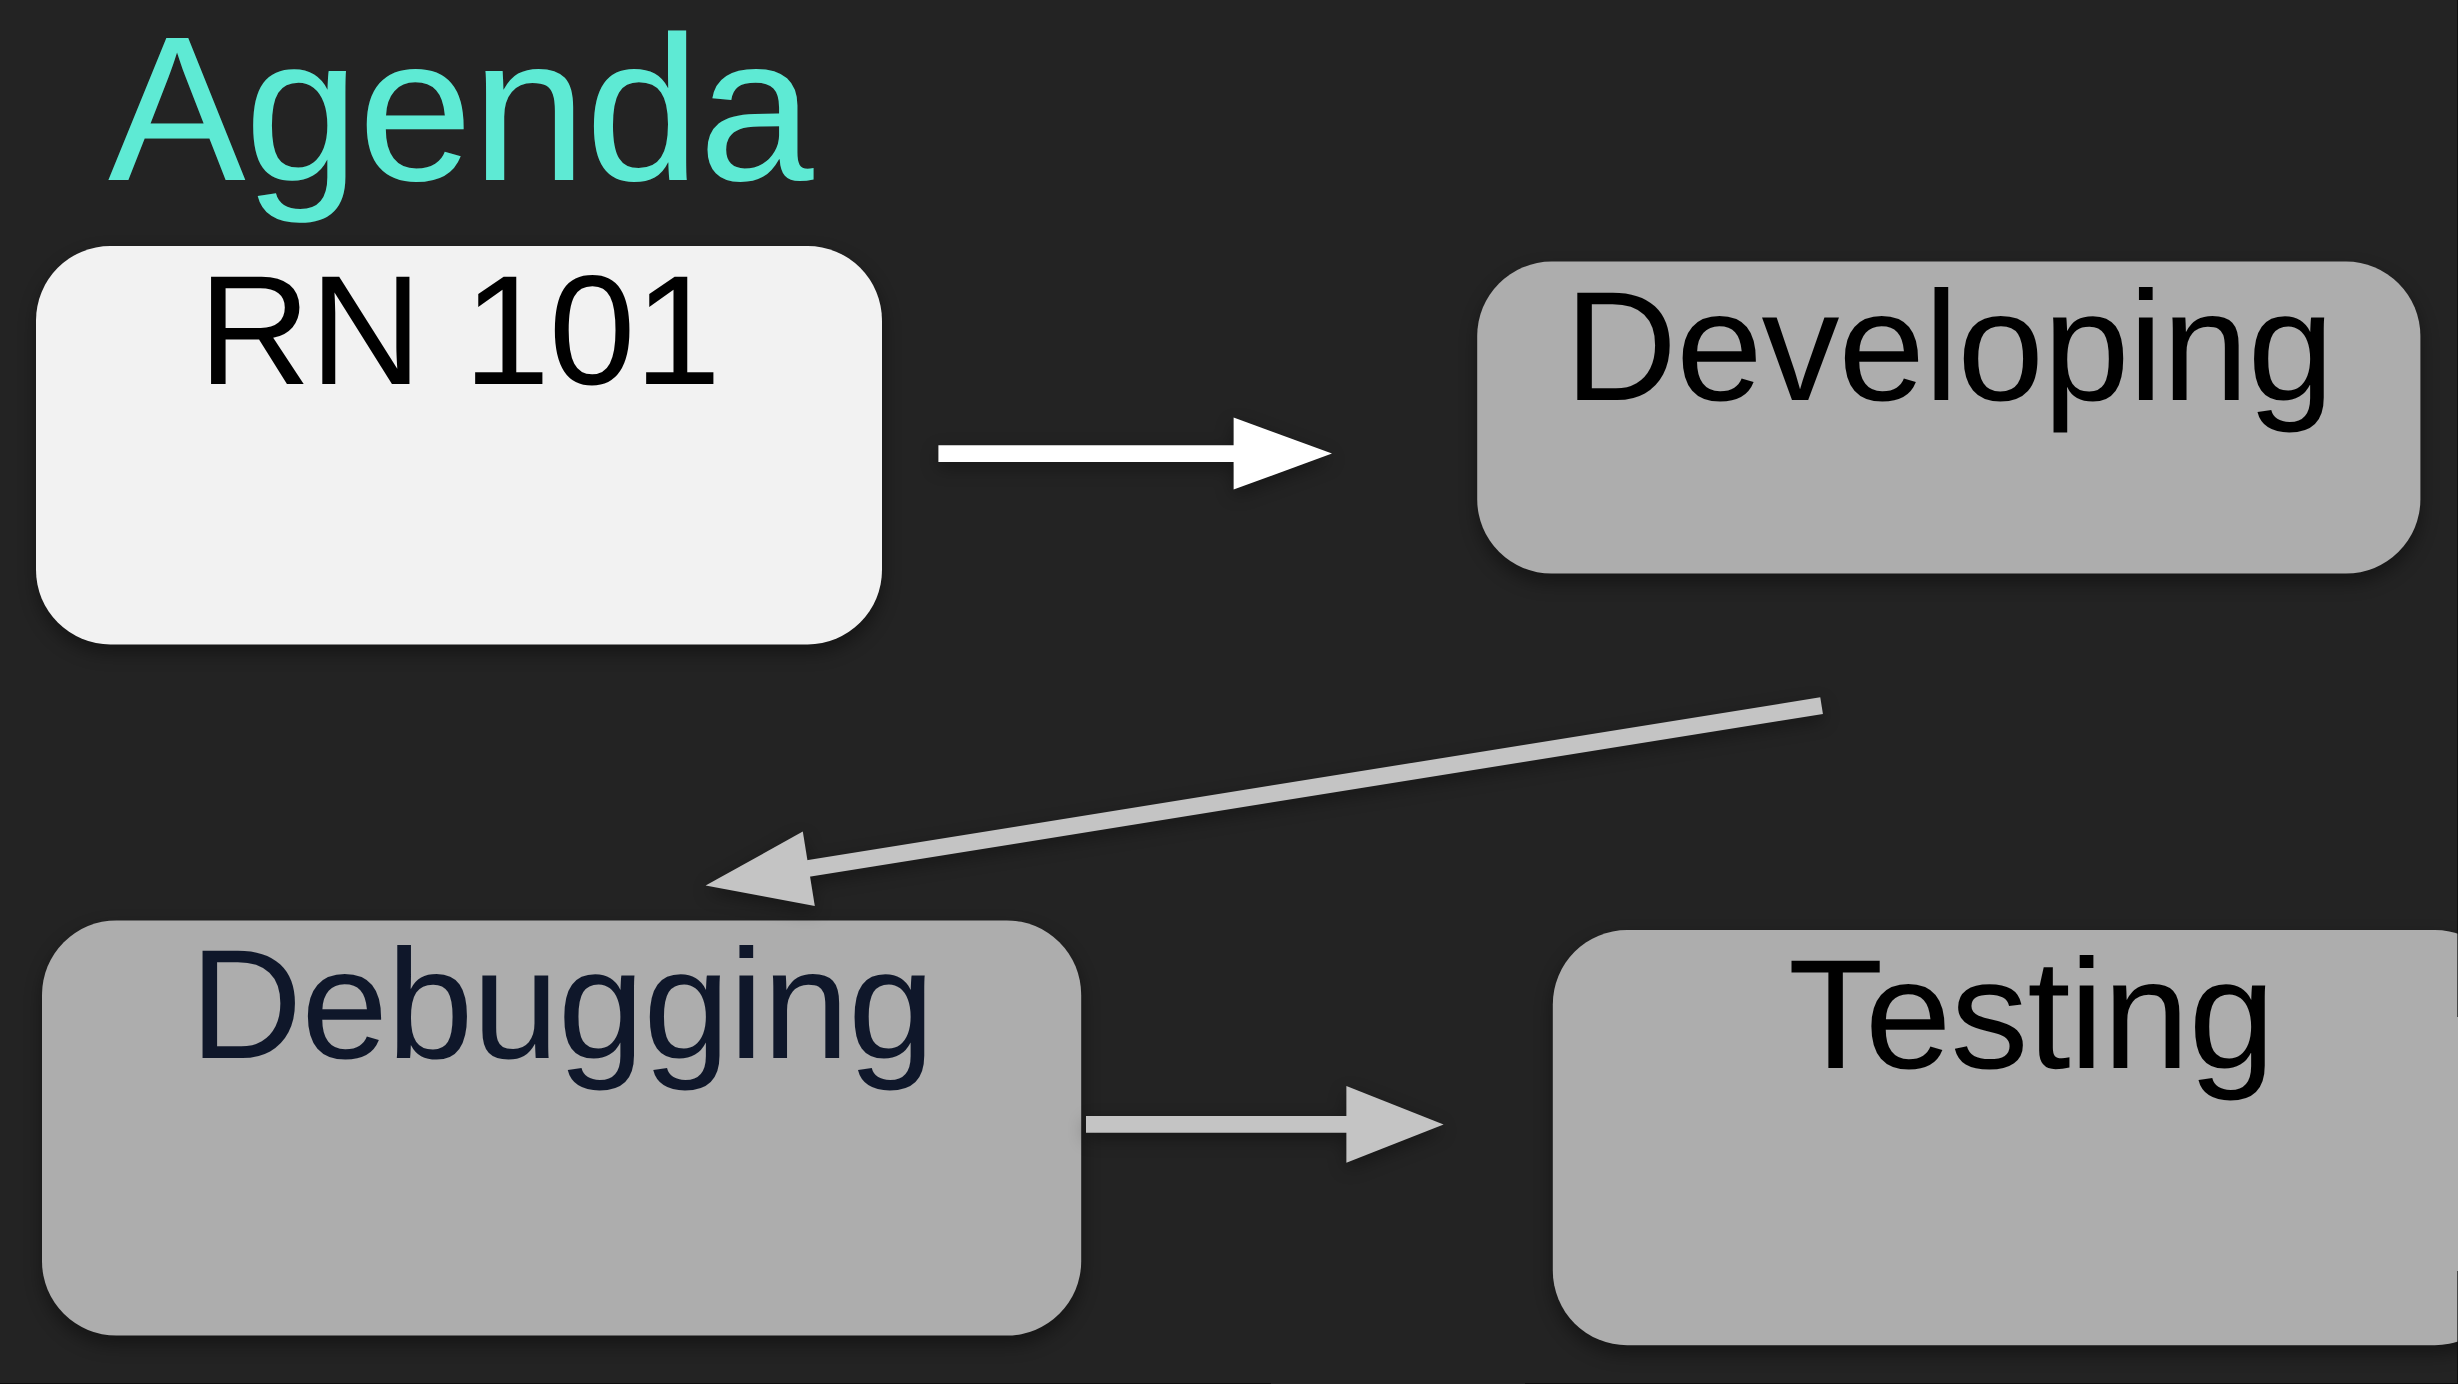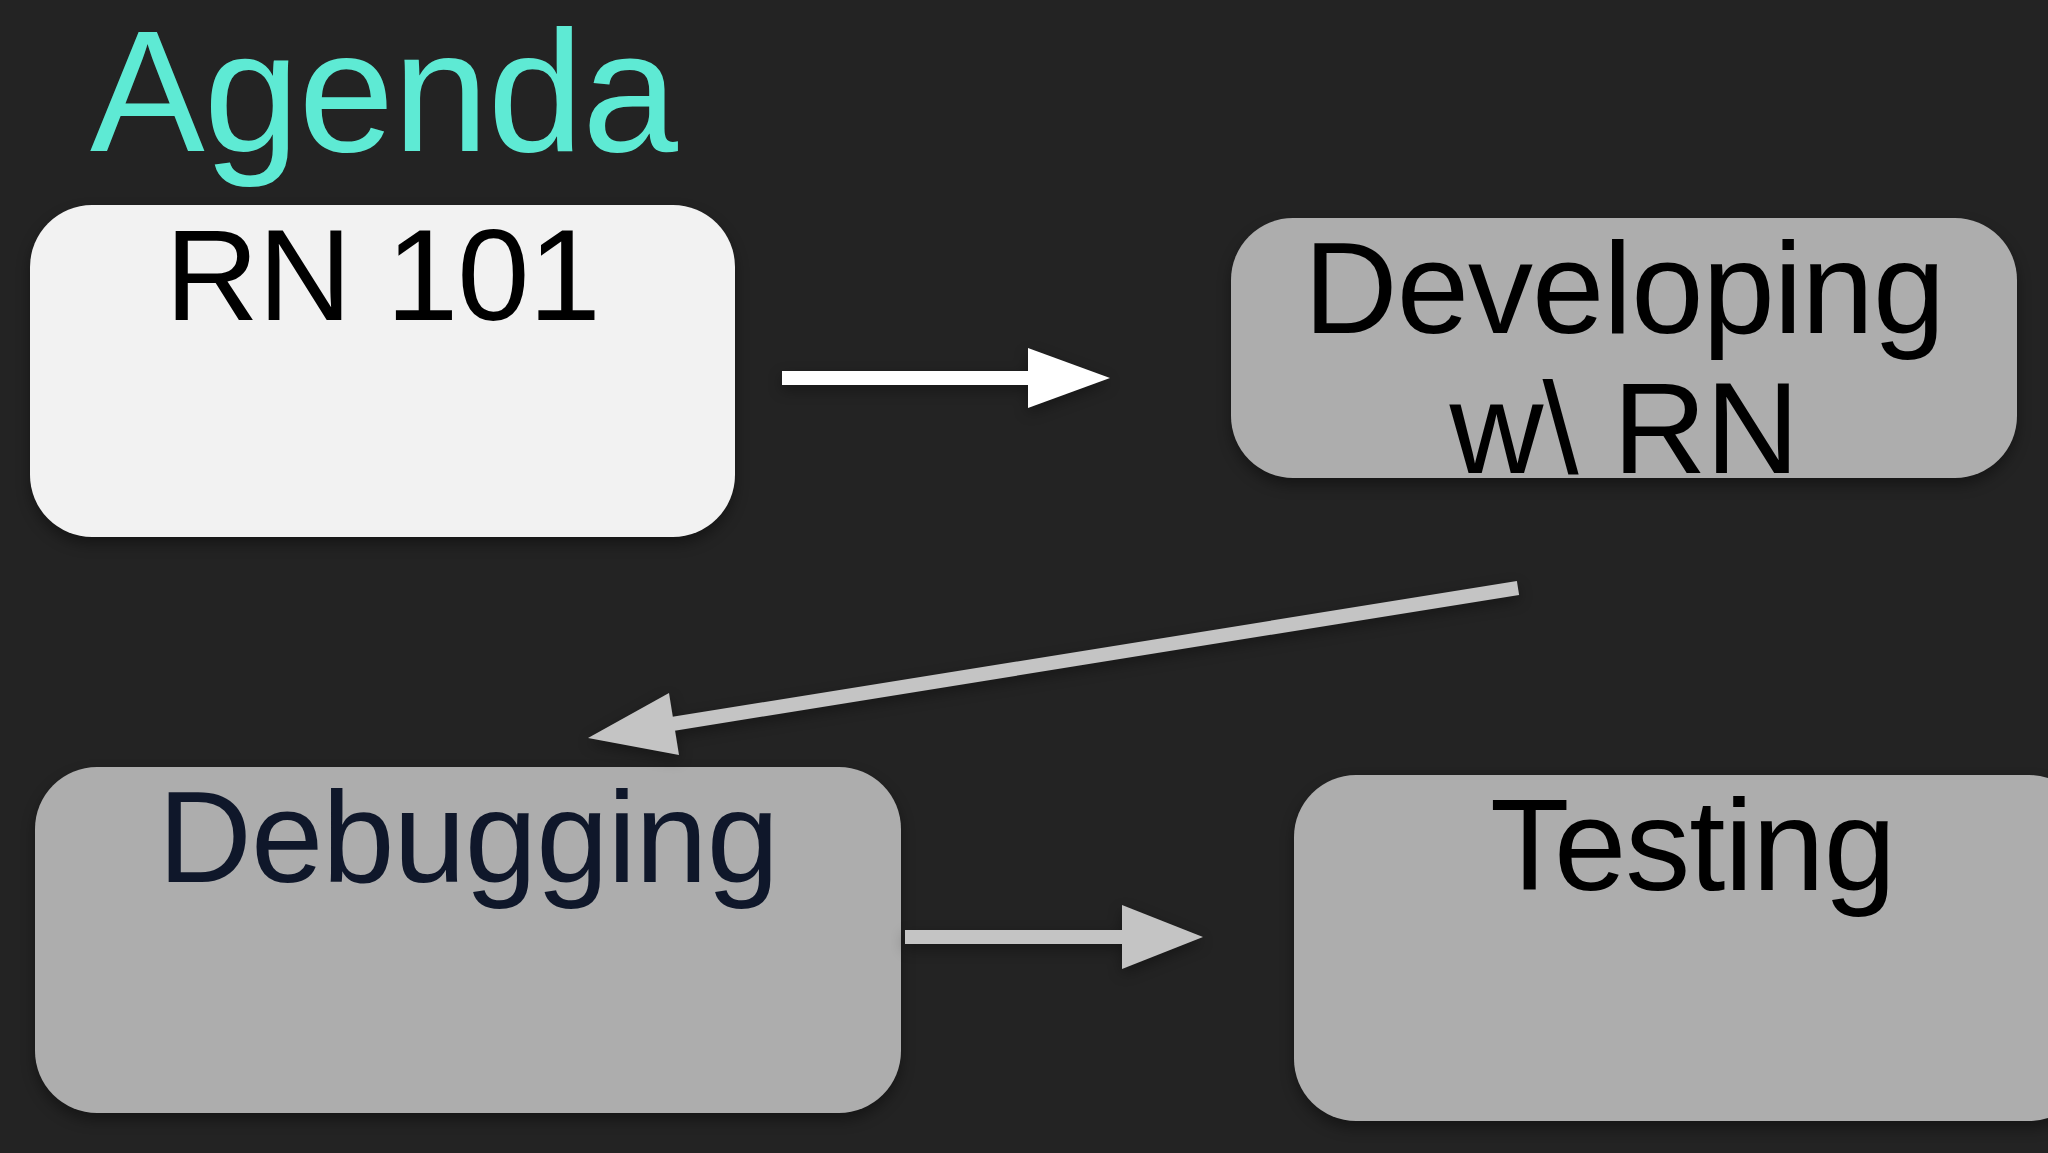--- a/index.html
+++ b/index.html
@@ -59,21 +59,20 @@
 <div id="slide" style="background-color: rgb(35, 35, 35);">
 
   <div class="slide-title" style="color: #5eead4;">Agenda</div>
 
   <div class="node" id="node-rn101" style="background-color: rgb(242, 242, 242); color: rgb(0, 0, 0);">
     <span>RN 101</span>
   </div>
 
   <div class="node" id="node-developing" style="background-color: rgb(173, 173, 173); color: rgb(0, 0, 0);">
     <span>Developing</span>
-    <span>w\ RN</span>
   </div>
 
   <div class="node" id="node-debugging" style="background-color: rgb(173, 173, 173); color: #0f172a;">
     <span>Debugging</span>
   </div>
 
   <div class="node" id="node-testing" style="background-color: rgb(173, 173, 173); color: rgb(0, 0, 0);">
     <span>Testing</span>
   </div>
 

